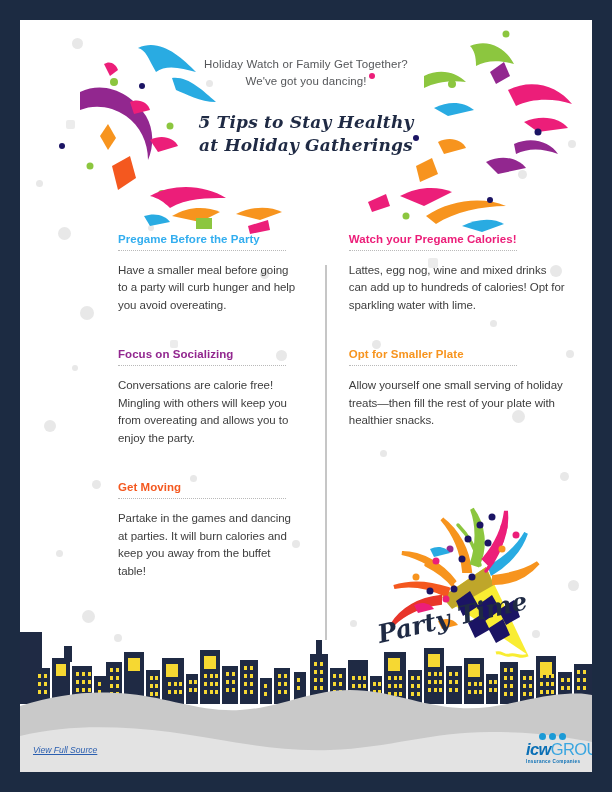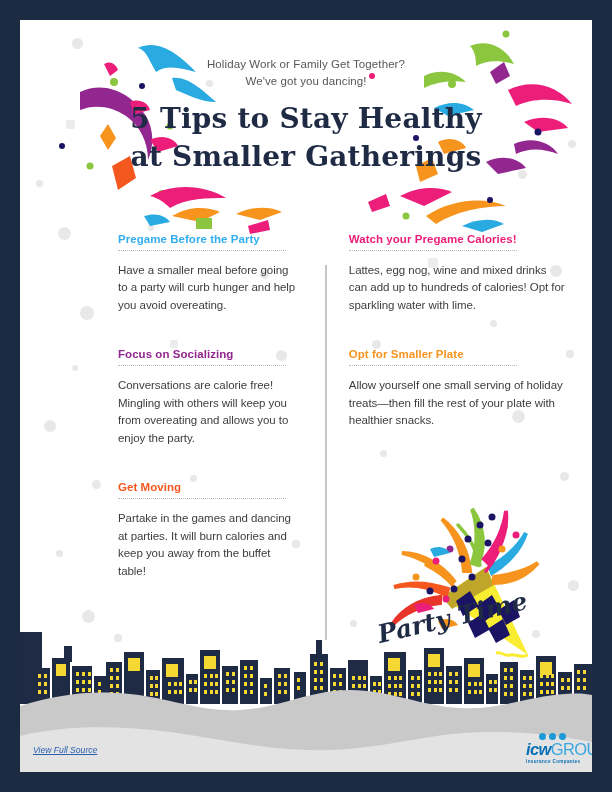--- a/index.html
+++ b/index.html
@@ -36,24 +36,25 @@
     text-align: center;
     height: 195px;
   }
   .kicker {
     font-size: 11.5px;
     color: #55575a;
     line-height: 1.45;
     letter-spacing: .1px;
   }
   .title {
-    margin-top: 11px;
+    margin-top: 22px;
     font-family: "DejaVu Serif", serif;
+    font-style: italic;
     font-weight: 700;
-    font-size: 28px;
+    font-size: 17px;
     line-height: 1.33;
     color: #1f2a44;
     letter-spacing: .2px;
   }
 
   .confetti { position: absolute; inset: 0; z-index: 2; pointer-events: none; }
 
   
   .columns {
     position: relative;
@@ -230,26 +231,26 @@
     <circle cx="486" cy="14" r="3.5" fill="#8cc63f"></circle>
     <circle cx="518" cy="112" r="3.5" fill="#1b1464"></circle>
     <circle cx="396" cy="118" r="3" fill="#1b1464"></circle>
     <circle cx="386" cy="196" r="3.5" fill="#8cc63f"></circle>
     <circle cx="352" cy="56" r="3" fill="#ec1e79"></circle>
     <circle cx="470" cy="180" r="3" fill="#1b1464"></circle>
   </svg>
 
   <div class="header">
     <div class="kicker">
-      <div>Holiday Work or Family Get Together?</div>
+      <div>Holiday Watch or Family Get Together?</div>
       <div>We've got you dancing!</div>
     </div>
     <div class="title">
       <div>5 Tips to Stay Healthy</div>
-      <div>at Smaller Gatherings</div>
+      <div>at Holiday Gatherings</div>
     </div>
   </div>
 
   <div class="divider"></div>
 
   <div class="columns">
     <div class="col left">
       <div class="tip">
         <h3 style="color:#33aeef">Pregame Before the Party</h3>
         <div class="rule"></div>

